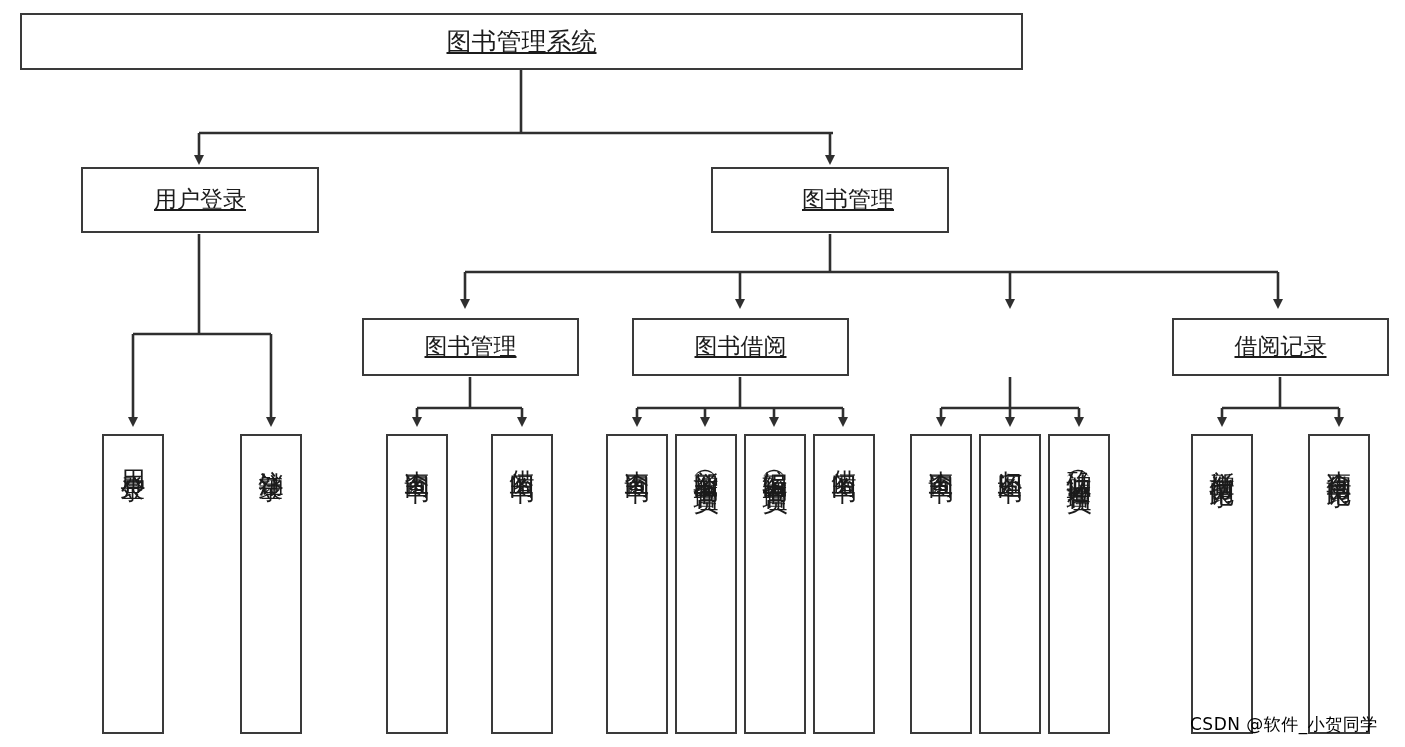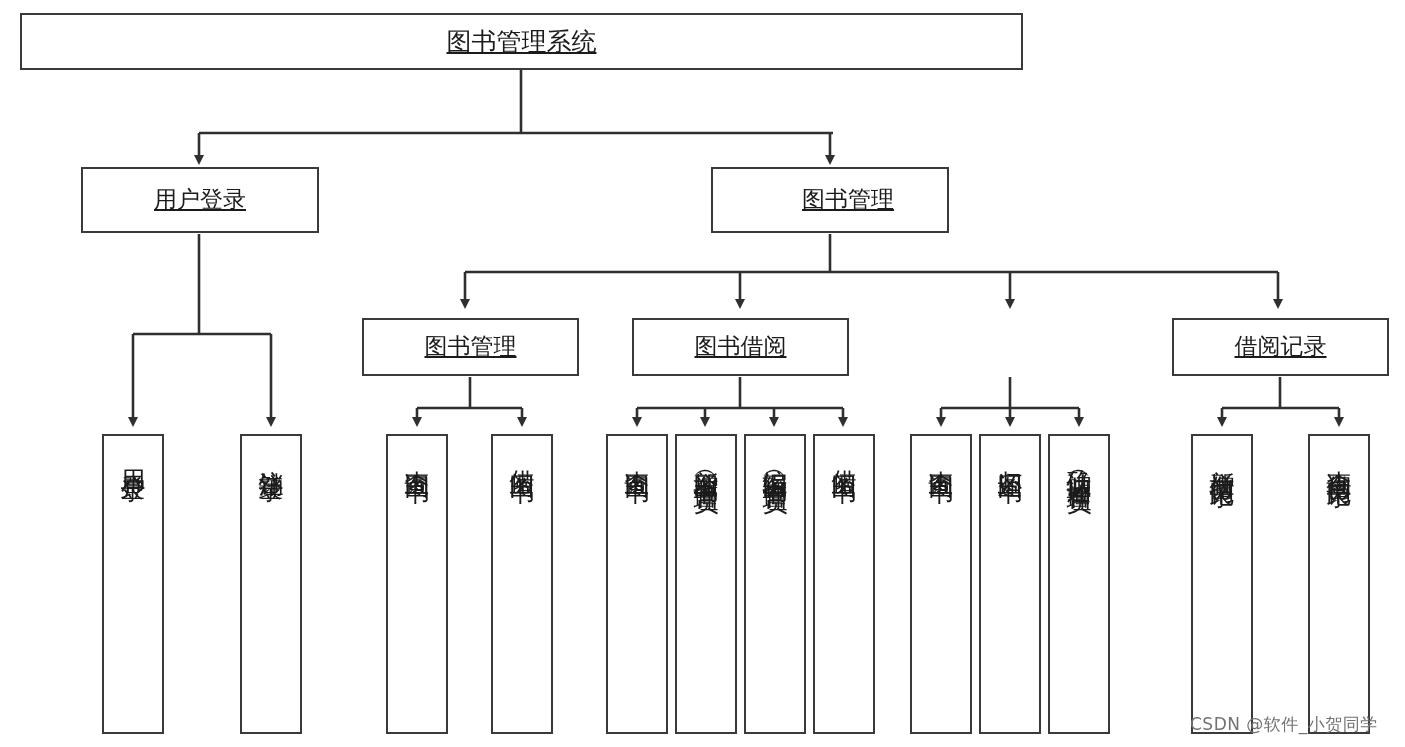--- a/index.html
+++ b/index.html
@@ -57,21 +57,21 @@
     font-size: 25px;
     letter-spacing: 3px;
     line-height: 1;
     white-space: nowrap;
   }
   .watermark {
     position: absolute;
     left: 1190px;
     top: 713px;
     font-size: 17px;
-    color: #737373;
+    color: #000000;
     letter-spacing: 0.5px;
     white-space: nowrap;
     font-family: "DejaVu Sans", "Liberation Sans", sans-serif;
     text-align: right;
   }
 </style>
 </head>
 <body>
 
 <div id="canvas">

